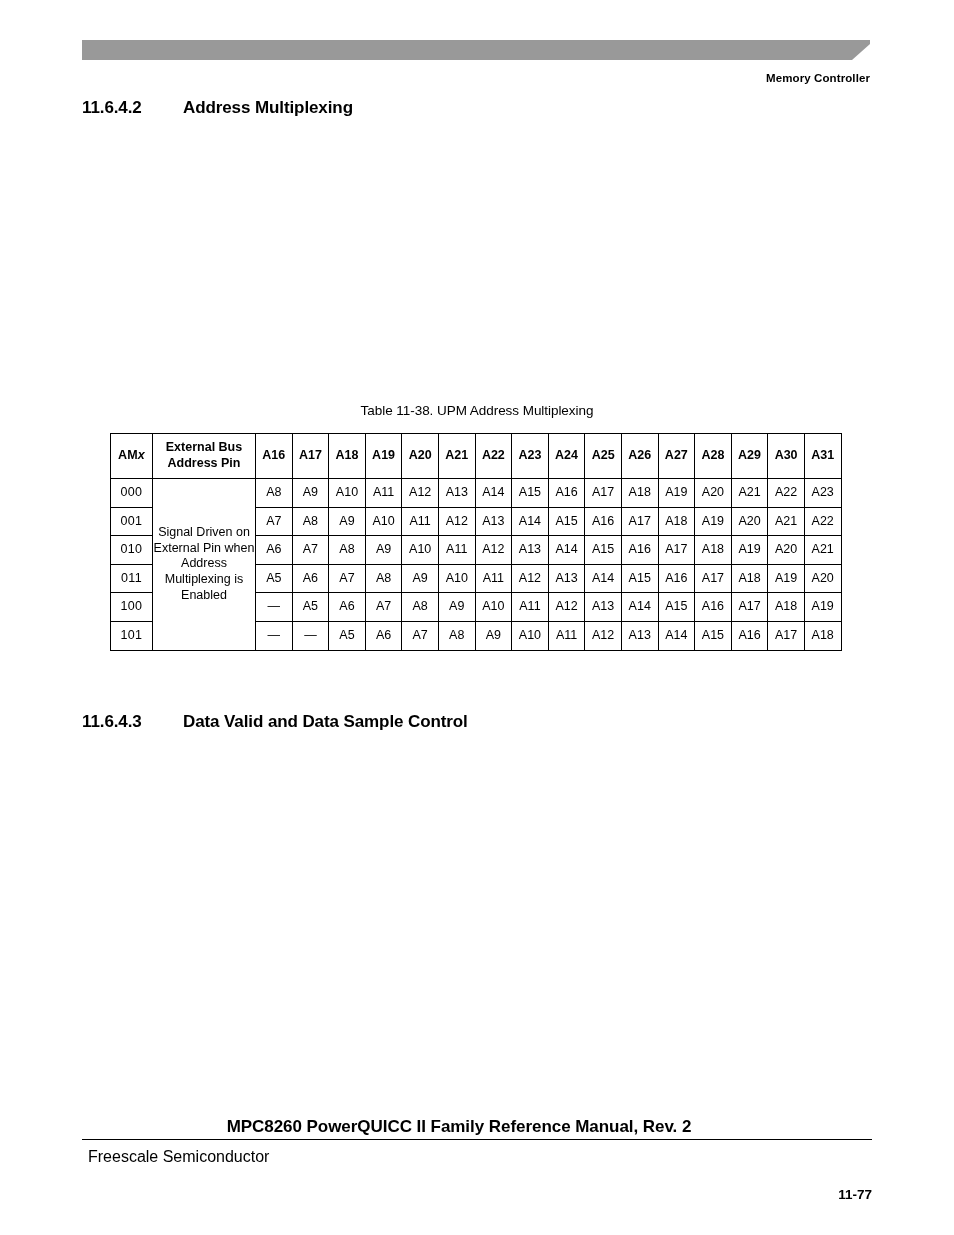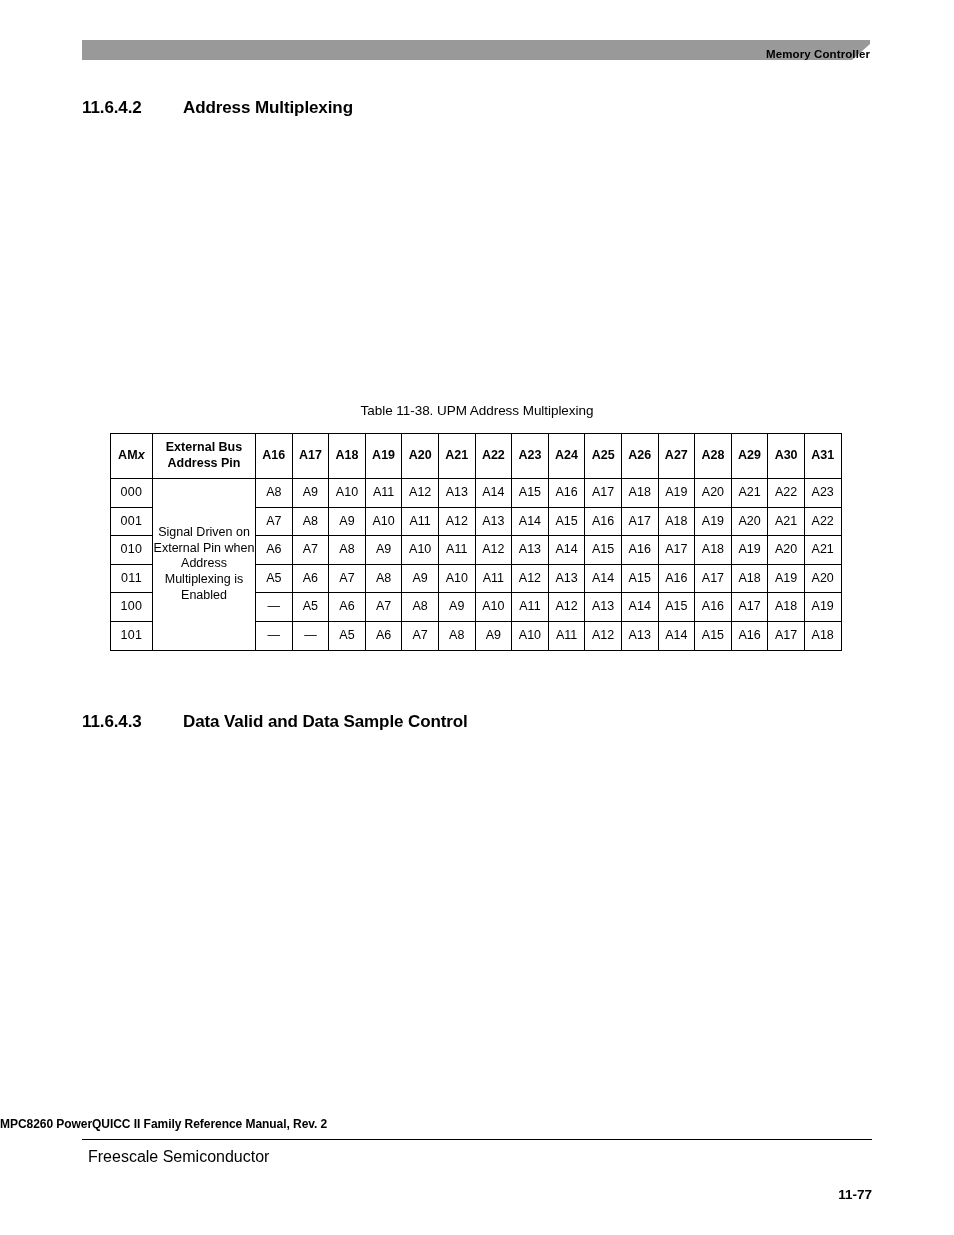--- a/index.html
+++ b/index.html
@@ -25,21 +25,21 @@
     height: 20px;
   }
   .header-banner {
     width: 100%;
     height: 100%;
     display: block;
   }
   .header-title {
     position: absolute;
     right: 84px;
-    top: 48px;
+    top: 72px;
     font-size: 11.5px;
     font-weight: bold;
     letter-spacing: 0.1px;
     white-space: nowrap;
   }
 
   
   .section-heading {
     position: absolute;
     left: 82px;
@@ -121,21 +121,22 @@
     font-size: 12.5px;
   }
   td.amx-cell { font-weight: normal; letter-spacing: 0.3px; }
 
   
   .footer-title {
     position: absolute;
     left: 0;
     top: 1117px;
     width: 918px;
-    font-size: 12px;
+    text-align: center;
+    font-size: 17px;
     font-weight: bold;
     letter-spacing: -0.05px;
   }
   .footer-rule {
     position: absolute;
     left: 82px;
     top: 1139px;
     width: 790px;
     height: 1px;
     background: #000000;

